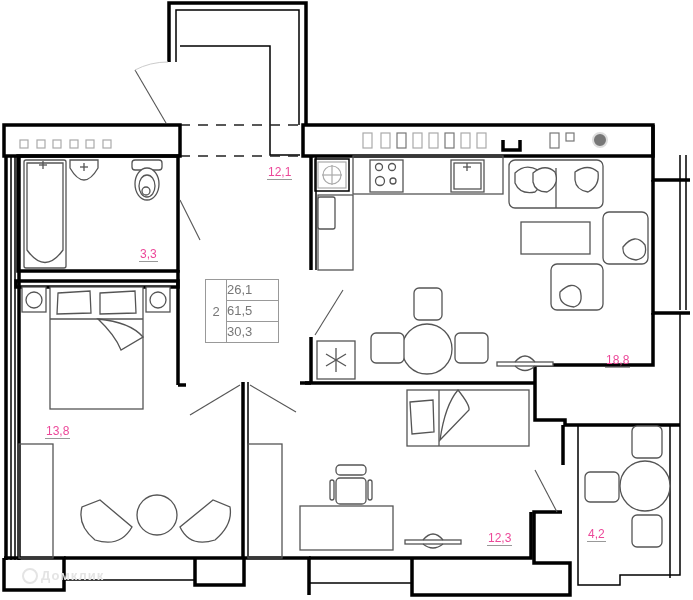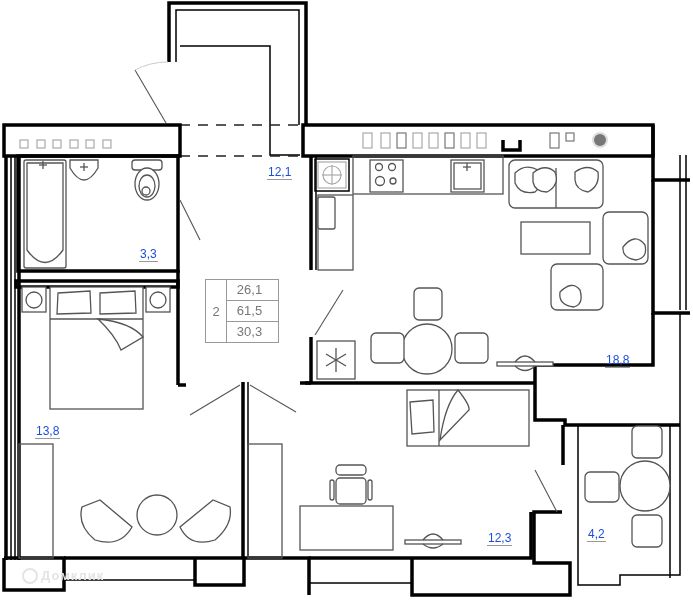--- a/index.html
+++ b/index.html
@@ -6,25 +6,25 @@
   body { width: 693px; height: 600px; overflow: hidden; position: relative; font-family: "Liberation Sans", sans-serif; }
   #plan { position: absolute; left: 0; top: 0; }
   .wall { fill: none; stroke: #000; stroke-width: 3.5; }
   .wall-thin { fill: none; stroke: #000; stroke-width: 1.5; }
   .furn { fill: #fff; stroke: #555; stroke-width: 1.3; }
   .furn-nf { fill: none; stroke: #555; stroke-width: 1.3; }
   .light { fill: none; stroke: #aaa; stroke-width: 1.2; }
   .dash { stroke: #222; stroke-width: 1.6; stroke-dasharray: 10 8; }
   .door { stroke: #555; stroke-width: 1.1; fill: none; }
   .arc { stroke: #ccc; stroke-width: 1; fill: none; }
-  .label { position: absolute; font-size: 12px; color: #1d4ed8; border-bottom: 1px solid #999; line-height: 13px; padding: 0 1px; }
+  .label { position: absolute; font-size: 12px; color: #ec4899; border-bottom: 1px solid #999; line-height: 13px; padding: 0 1px; }
   .summary { position: absolute; left: 205px; top: 279px; width: 72px; height: 62px; border: 1.5px solid #999; display: flex; background: #fff; }
   .summary .rooms { width: 20px; border-right: 1.5px solid #999; display: flex; align-items: center; justify-content: center; font-size: 13px; color: #777; }
   .summary .areas { flex: 1; display: flex; flex-direction: column; }
-  .summary .areas div { flex: 1; border-bottom: 1.5px solid #999; font-size: 13px; color: #777; text-align: center; padding-right: 6px; line-height: 19px; }
+  .summary .areas div { flex: 1; border-bottom: 1.5px solid #999; font-size: 13px; color: #777; text-align: left; padding-right: 6px; line-height: 19px; }
   .summary .areas div:last-child { border-bottom: none; }
   .watermark { position: absolute; left: 22px; top: 568px; font-size: 13px; font-weight: bold; color: #e4e4e4; letter-spacing: 1px; display: flex; gap: 3px; }
   .watermark .logo { width: 16px; height: 16px; border: 2px solid #e4e4e4; border-radius: 50%; box-sizing: border-box; }
 </style>
 </head>
 <body>
 
 <svg id="plan" width="693" height="600" viewBox="0 0 693 600" xmlns="http://www.w3.org/2000/svg">
 
   <g>
@@ -210,21 +210,21 @@
     <rect class="furn" x="632" y="426" width="30" height="32" rx="5"></rect>
     <rect class="furn" x="585" y="472" width="34" height="30" rx="5"></rect>
     <rect class="furn" x="632" y="515" width="30" height="32" rx="5"></rect>
     <line class="wall" x1="563" y1="425" x2="563" y2="465"></line>
   </g>
 </svg>
 
 <span class="label" style="left:267px; top:166px;">12,1</span>
 <span class="label" style="left:139px; top:248px;">3,3</span>
 <span class="label" style="left:605px; top:354px;">18,8</span>
-<span class="label" style="left:35px; top:425px;">13,8</span>
+<span class="label" style="left:45px; top:425px;">13,8</span>
 <span class="label" style="left:487px; top:532px;">12,3</span>
 <span class="label" style="left:587px; top:528px;">4,2</span>
 
 <div class="summary">
   <div class="rooms">2</div>
   <div class="areas">
     <div>26,1</div>
     <div>61,5</div>
     <div>30,3</div>
   </div>

